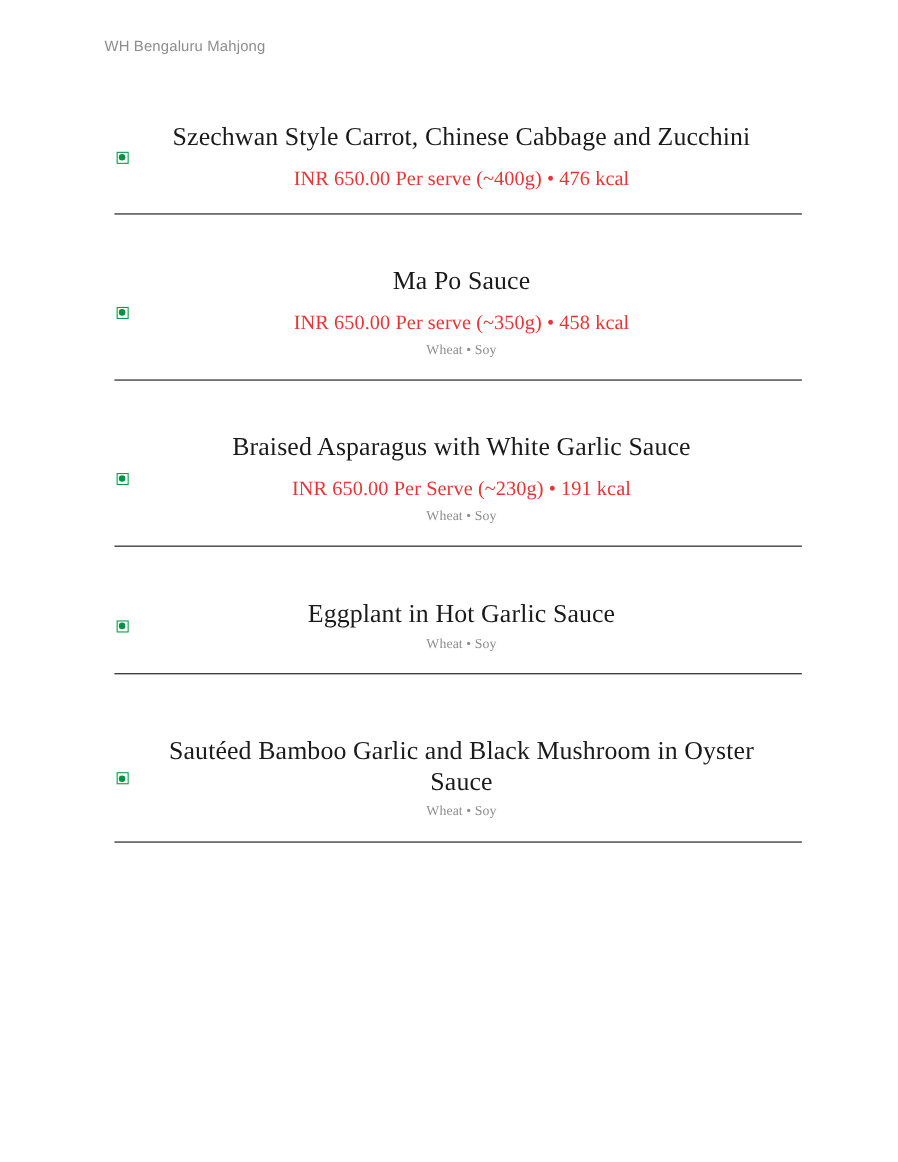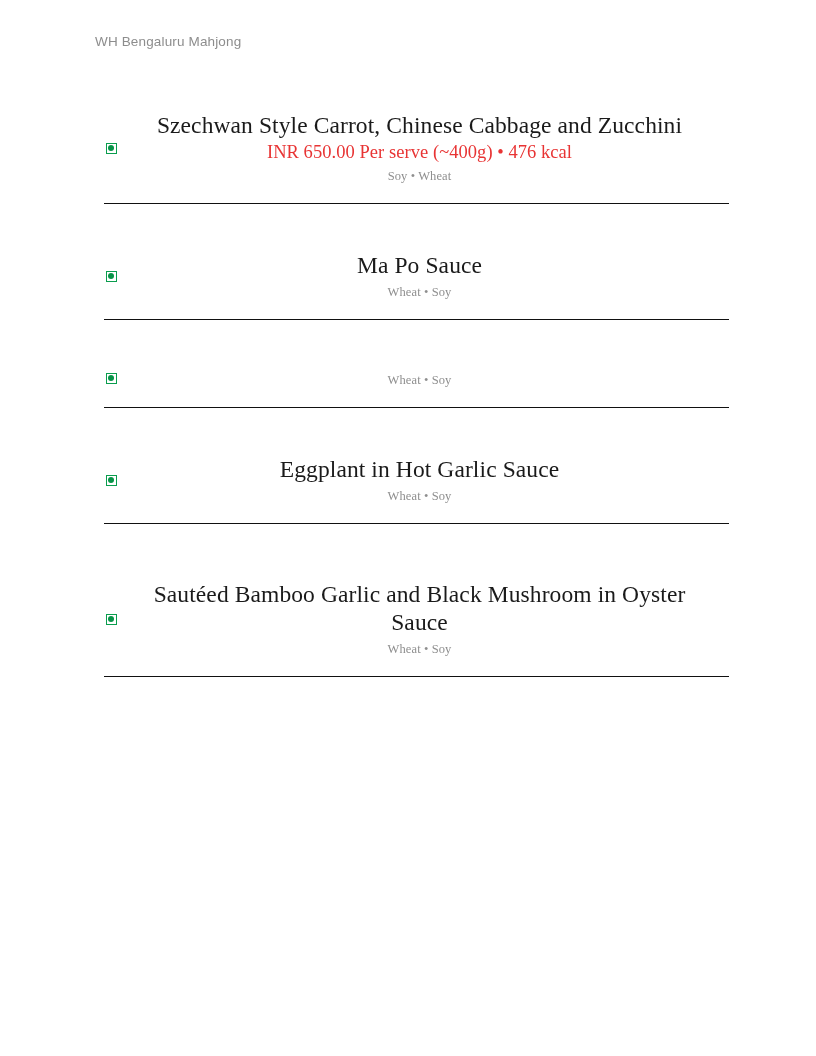--- a/index.html
+++ b/index.html
@@ -94,21 +94,21 @@
     color: #1a1a1a;
     font-weight: 400;
     letter-spacing: 0.1px;
   }
 
   .item-price {
     font-family: "Liberation Serif", serif;
     font-size: 18.5px;
     line-height: 1.25;
     color: #e83434;
-    margin-top: 1px;
+    margin-top: 12px;
     letter-spacing: 0.05px;
   }
 
   .item-allergens {
     font-family: "Liberation Serif", serif;
     font-size: 12.5px;
     line-height: 1.3;
     color: #8e8e8e;
     margin-top: 4px;
     letter-spacing: 0.1px;
@@ -147,55 +147,57 @@
     <div class="menu-item">
       <div class="item-body">
         <div class="veg-col">
           <span class="veg-icon">
             <span class="dot"></span>
           </span>
         </div>
         <div class="item-text">
           <div class="item-title">Szechwan Style Carrot, Chinese Cabbage and Zucchini</div>
           <div class="item-price">INR 650.00 Per serve (~400g) • 476 kcal</div>
-          <div class="item-allergens">Soy • Wheat</div>
         </div>
       </div>
       <div class="gap-1"></div>
       <div class="item-divider"></div>
     </div>
 
     <div class="spacer-after-1"></div>
 
     <div class="menu-item">
       <div class="item-body">
         <div class="veg-col">
           <span class="veg-icon">
             <span class="dot"></span>
           </span>
         </div>
         <div class="item-text">
           <div class="item-title">Ma Po Sauce</div>
+          <div class="item-price">INR 650.00 Per serve (~350g) • 458 kcal</div>
           <div class="item-allergens">Wheat • Soy</div>
         </div>
       </div>
       <div class="gap-2"></div>
       <div class="item-divider"></div>
     </div>
 
     <div class="spacer-after-2"></div>
 
     <div class="menu-item">
       <div class="item-body">
         <div class="veg-col">
           <span class="veg-icon">
             <span class="dot"></span>
           </span>
         </div>
         <div class="item-text">
+          <div class="item-title">Braised Asparagus with White Garlic Sauce</div>
+          <div class="item-price">INR 650.00 Per Serve (~230g) • 191 kcal</div>
           <div class="item-allergens">Wheat • Soy</div>
         </div>
       </div>
       <div class="gap-3"></div>
       <div class="item-divider"></div>
     </div>
 
     <div class="spacer-after-3"></div>
 
     <div class="menu-item">

